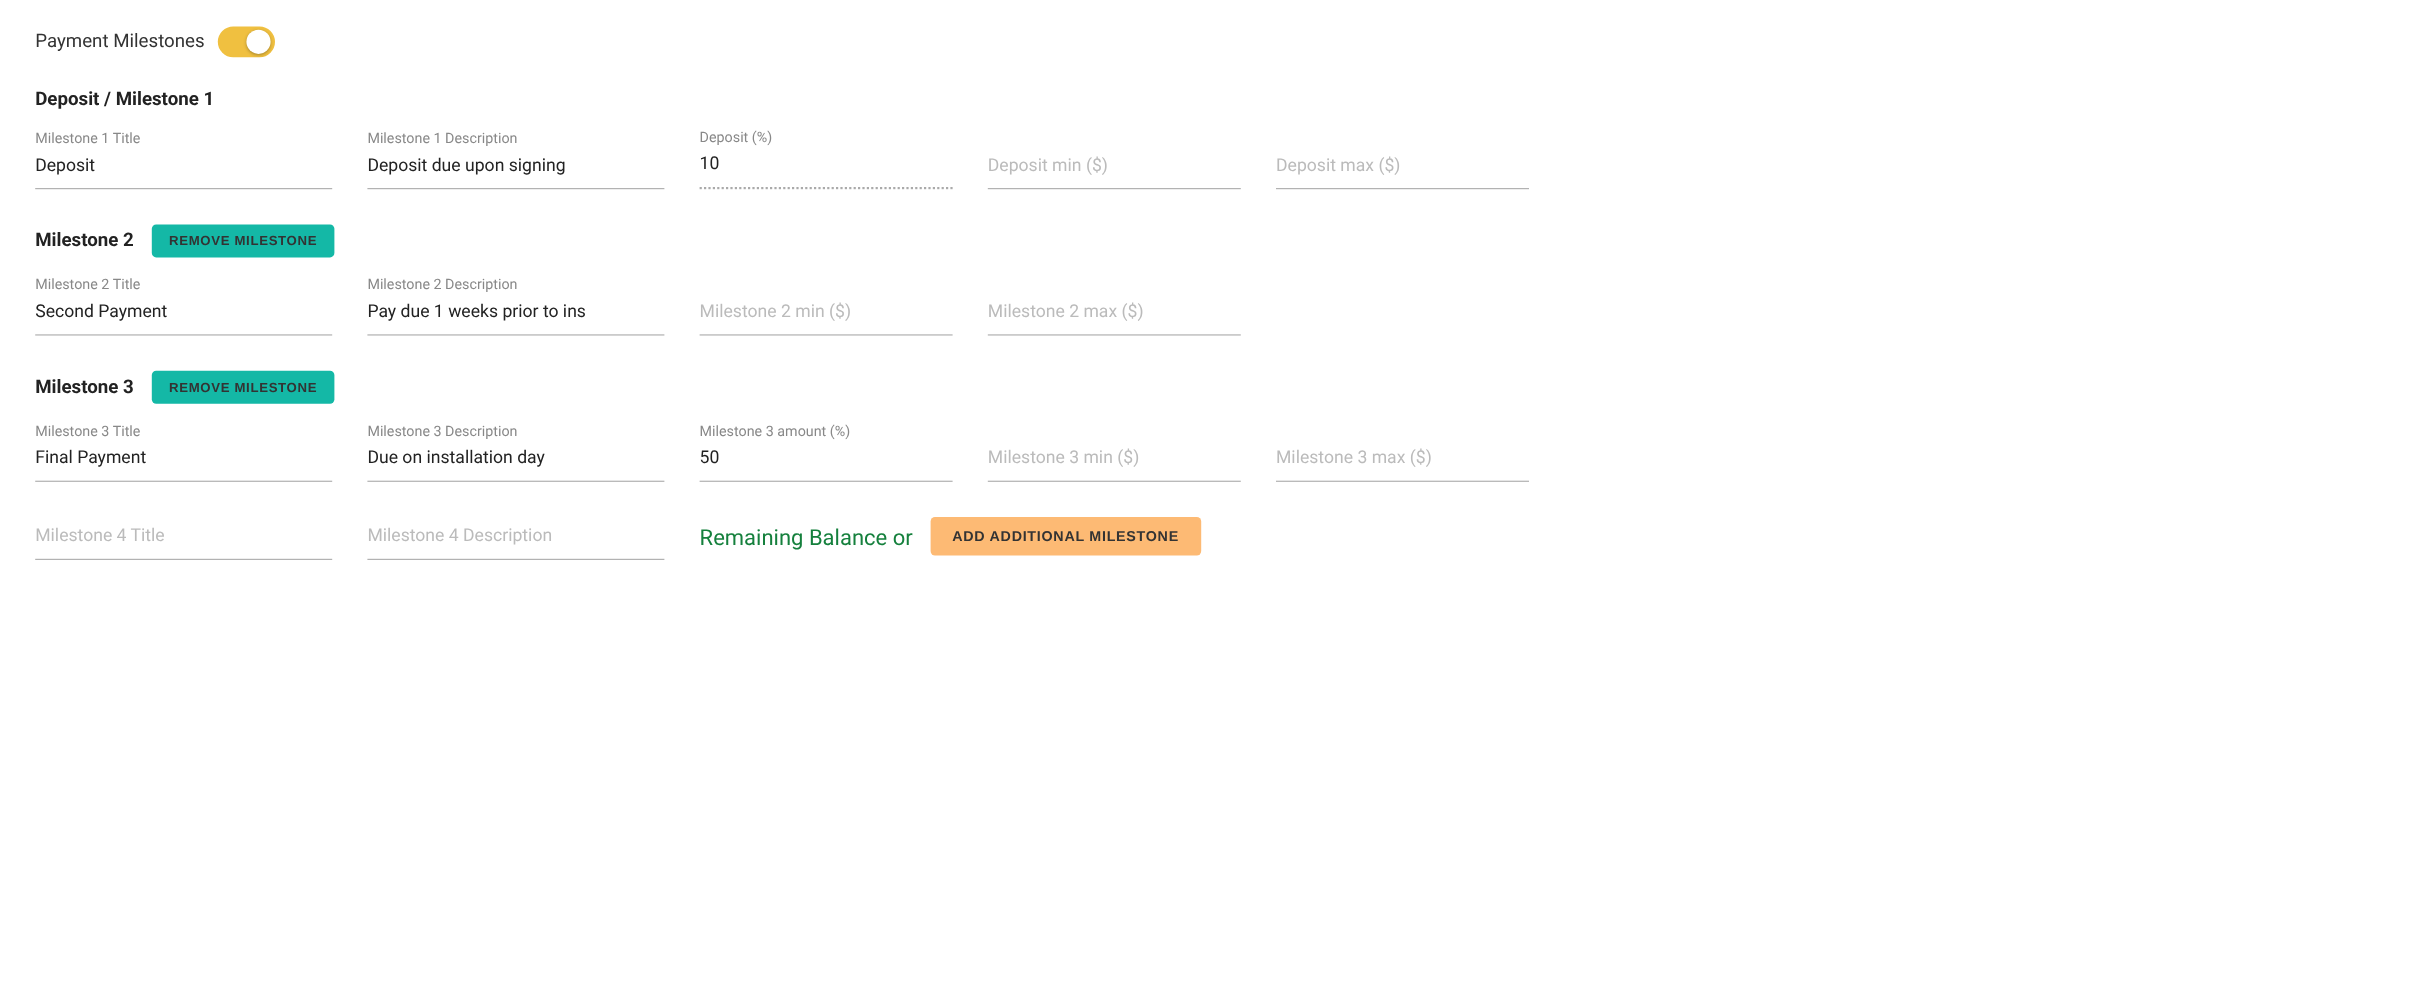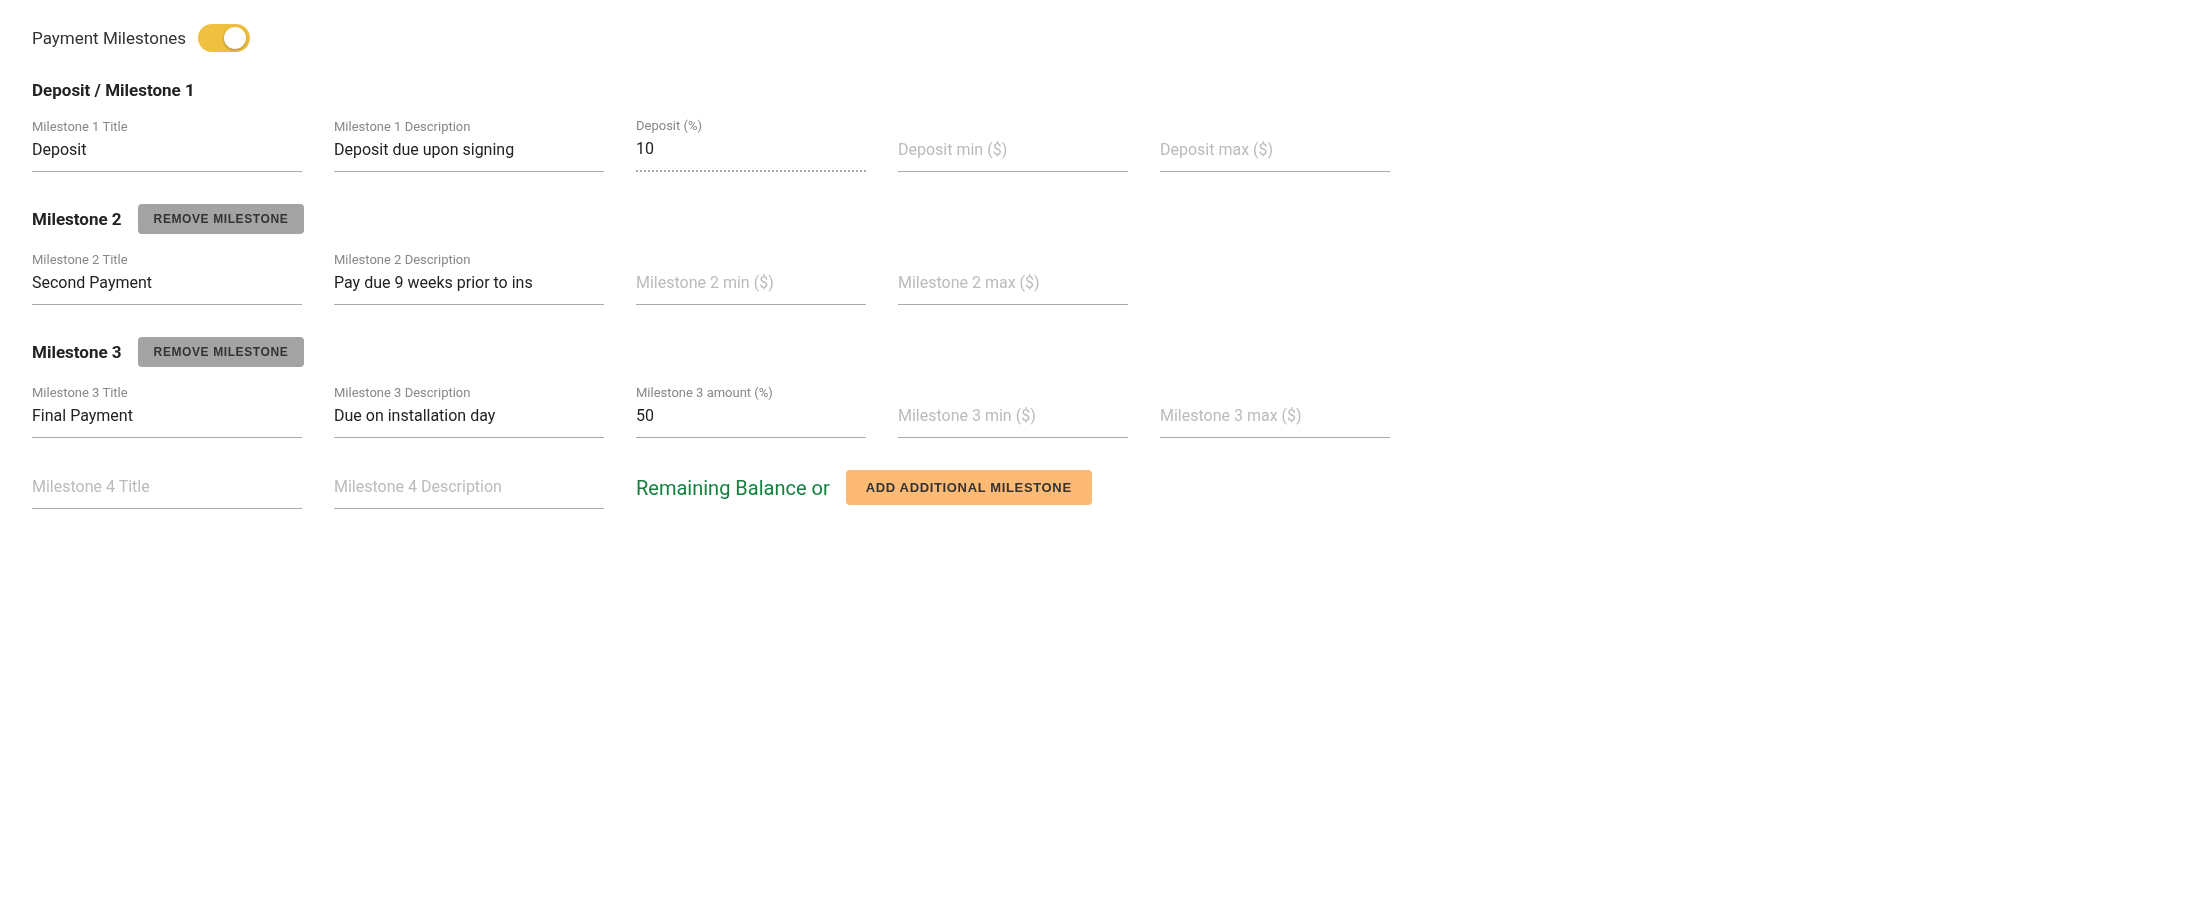--- a/index.html
+++ b/index.html
@@ -61,21 +61,21 @@
       margin-bottom: 18px;
       display: flex;
       align-items: center;
       gap: 16px;
     }
 
     .remove-btn {
       font-size: 12px;
       font-weight: 700;
       letter-spacing: 0.05em;
-      background: #a3a3a3;
+      background: #14b8a6;
       border: none;
       border-radius: 4px;
       padding: 8px 16px;
       cursor: pointer;
       color: #333;
       text-transform: uppercase;
     }
 
     .milestone-section {
       margin-bottom: 32px;
@@ -195,21 +195,21 @@
     <span>Milestone 2</span>
     <button class="remove-btn">REMOVE MILESTONE</button>
   </div>
   <div class="fields-row">
     <div class="field-group">
       <div class="field-label">Milestone 2 Title</div>
       <div class="field-value">Second Payment</div>
     </div>
     <div class="field-group">
       <div class="field-label">Milestone 2 Description</div>
-      <div class="field-value">Pay due 9 weeks prior to ins</div>
+      <div class="field-value">Pay due 1 weeks prior to ins</div>
     </div>
     <div class="field-group">
       <div class="field-label"></div>
       <div class="field-value placeholder">Milestone 2 min ($)</div>
     </div>
     <div class="field-group">
       <div class="field-label"></div>
       <div class="field-value placeholder">Milestone 2 max ($)</div>
     </div>
   </div>

